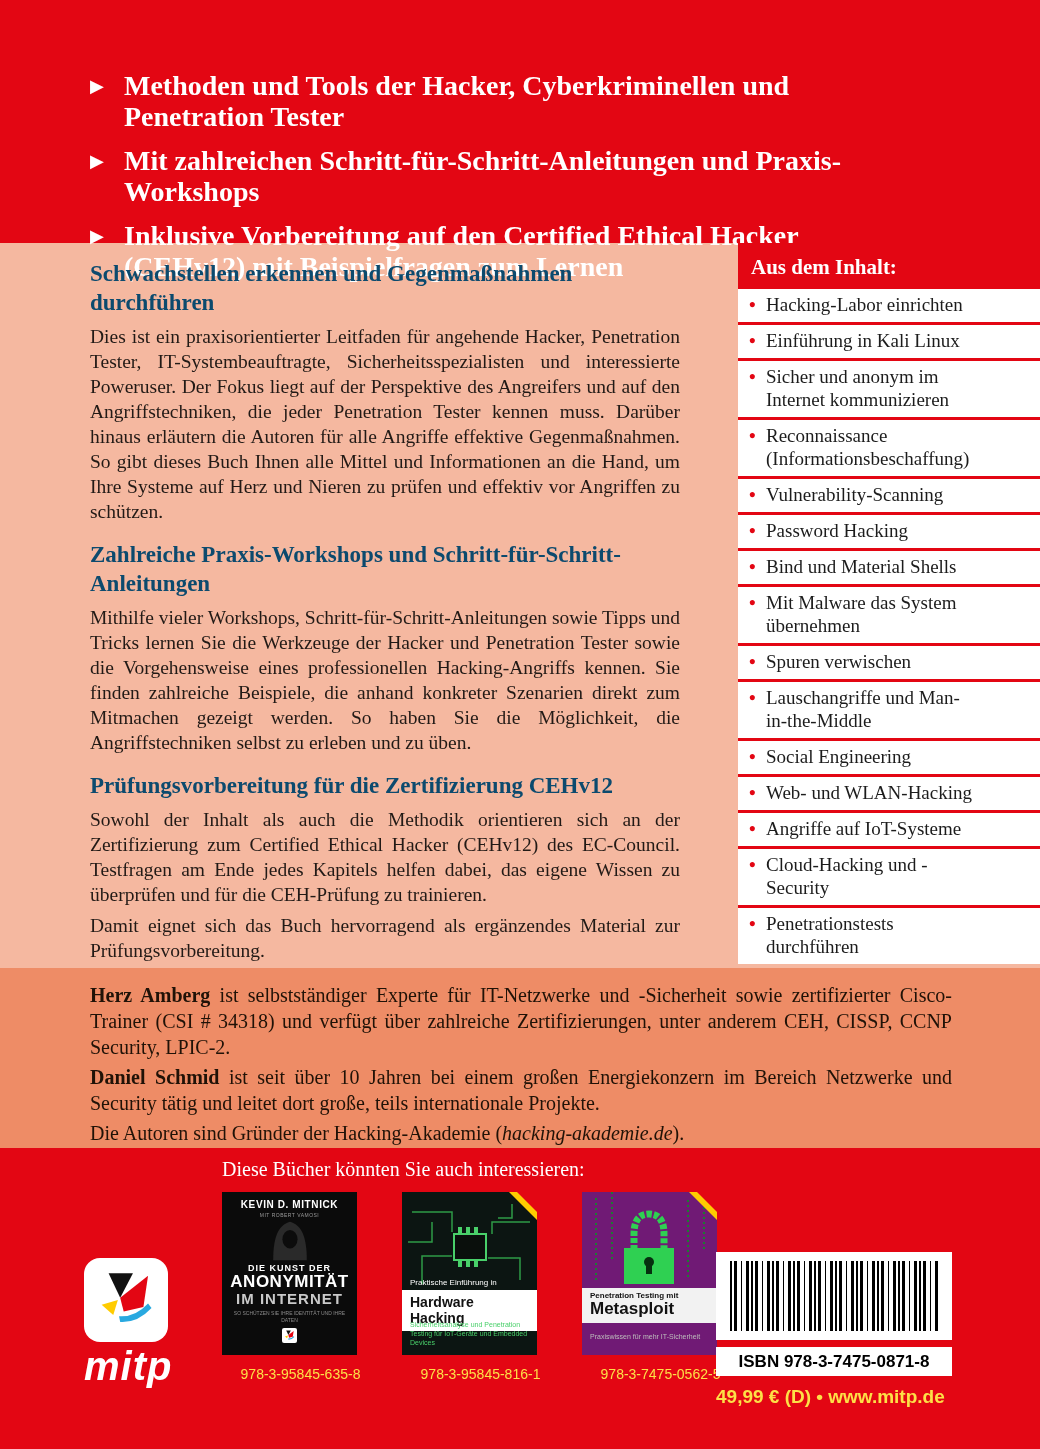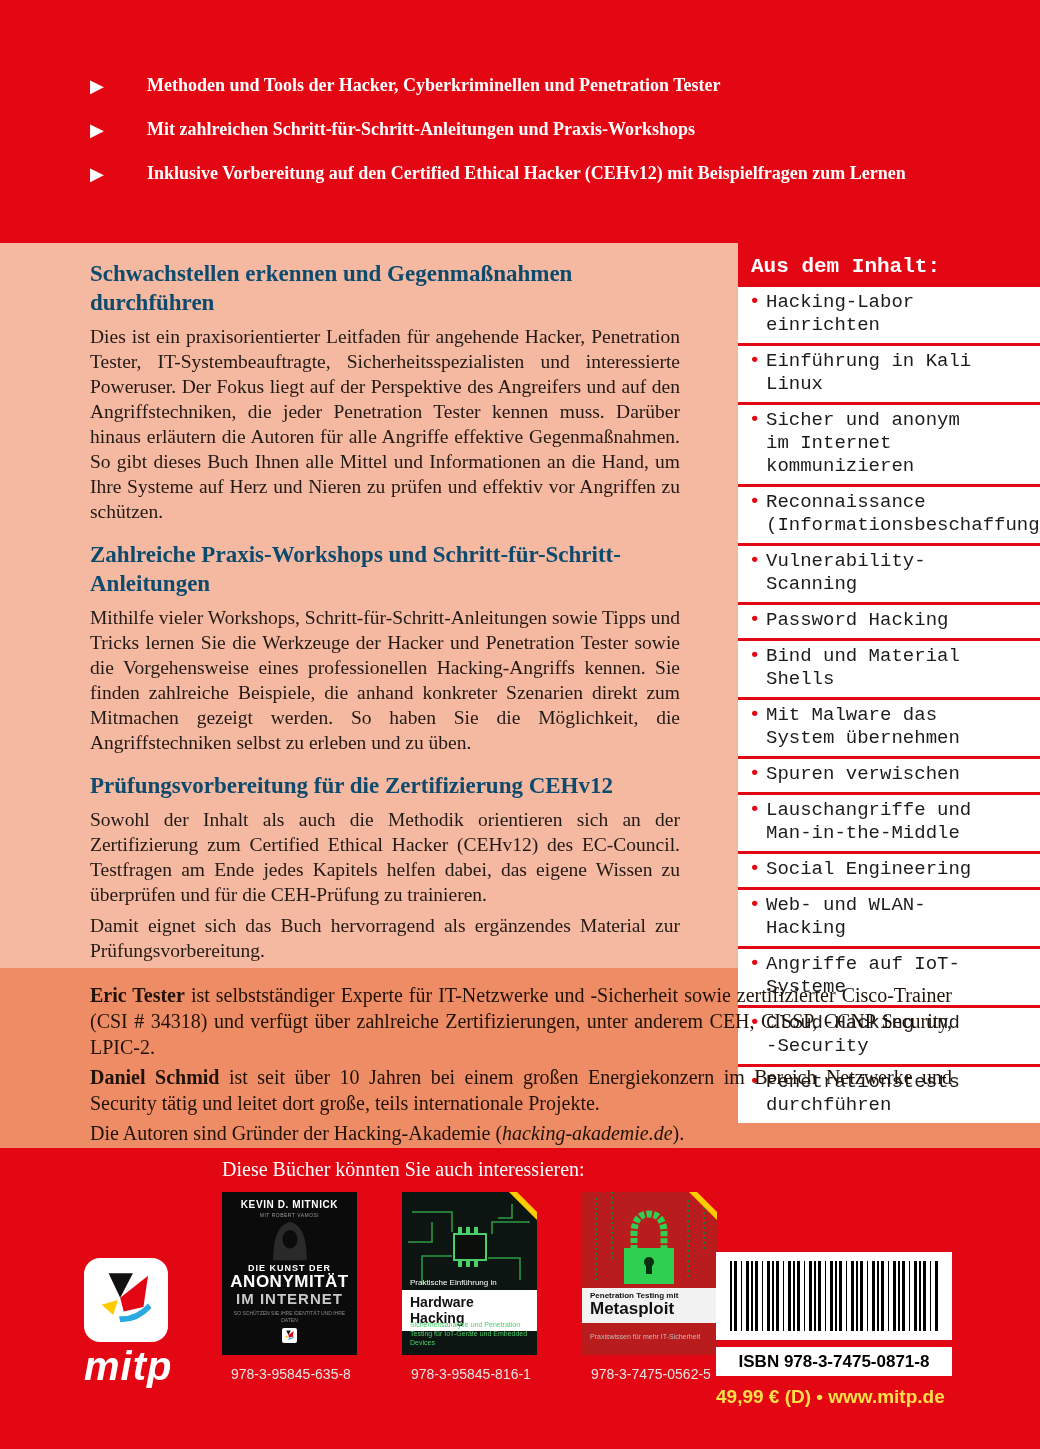--- a/index.html
+++ b/index.html
@@ -3,50 +3,50 @@
 <meta charset="utf-8">
 <style>
   * { margin:0; padding:0; box-sizing:border-box; }
   body { font-family:"Liberation Serif", serif; background:#ffffff; }
   .page { position:relative; width:1040px; height:1449px; background:#e30613; overflow:hidden; }
 
   
   .sec-top { height:243px; padding:70px 56px 0 90px; }
   .bullet-row { display:flex; margin-bottom:13px; }
   .bullet-arrow { flex:none; width:34px; color:#fff; font-size:18px; line-height:31px; font-family:"DejaVu Sans", sans-serif; }
-  .bullet-text { color:#fff; font-weight:bold; font-size:18px; line-height:31px; max-width:784px;margin-left:23px; }
+  .bullet-text { color:#fff; font-weight:bold; font-size:28px; line-height:31px; max-width:784px; }
 
   
   .sec-middle { height:725px; background:#f5b8a0; display:flex; }
   .col-left { width:680px; padding:16px 0 0 90px; }
   .block { margin-bottom:16px; }
   .col-left h2 { color:#0c4a6e; font-size:23px; line-height:29px; font-weight:bold; margin-bottom:7px; }
   .col-left p { color:#221a16; font-size:19.5px; line-height:25px; text-align:justify; margin-bottom:6px; hyphens:auto; }
 
-  .col-toc { width:302px; margin-left:auto;font-family:Liberation Mono, monospace; }
+  .col-toc { width:302px; margin-left:auto; }
   .toc-wrap { background:#e30613; padding-top:6px; }
   .toc-header { color:#fff; font-weight:bold; font-size:21px; padding:6px 10px 9px 13px; }
   .toc-item { background:#ffffff; margin-bottom:3px; padding:4px 68px 6px 11px; display:flex; }
   .toc-item:last-child { margin-bottom:0; }
   .toc-dot { flex:none; width:17px; color:#e30613; font-weight:bold; font-size:19px; line-height:23px; }
   .toc-text { color:#1c1c1c; font-size:19px; line-height:23px; }
 
   
   .sec-authors { height:180px; background:#ee8c66; padding:14px 88px 0 90px; }
   .sec-authors p { color:#201207; font-size:20px; line-height:26px; text-align:justify; margin-bottom:4px; }
   .sec-authors .name { font-weight:bold; }
   .sec-authors .founders { text-align:left; }
 
   
   .sec-bottom { position:relative; height:301px; }
   .reco-title { position:absolute; left:222px; top:10px; color:#fff; font-size:20px; }
   .books { position:absolute; left:222px; top:44px; display:flex; gap:32px; }
   .book { width:148px; display:flex; flex-direction:column; }
   .cover { width:135px; height:163px; position:relative; overflow:hidden; }
-  .book-isbn { color:#e5e5e5; font-size:14px; text-align:left; margin-top:11px; font-family:"Liberation Sans", sans-serif;margin-left:9px; }
+  .book-isbn { color:#fde047; font-size:14px; text-align:center; margin-top:11px; font-family:"Liberation Sans", sans-serif;margin-left:9px; }
 
   
   .cover1 { background:#0b0b0b; text-align:center; padding-top:7px; font-family:"Liberation Sans", sans-serif; }
   .c1-author { color:#fff; font-size:10px; font-weight:bold; letter-spacing:.6px; }
   .c1-co { color:#9a9a9a; font-size:5px; letter-spacing:.5px; margin-top:2px; }
   .c1-fig { display:block; margin:2px auto 1px; }
   .c1-t1 { color:#fff; font-size:9px; font-weight:bold; letter-spacing:1px; }
   .c1-t2 { color:#fff; font-size:17px; font-weight:bold; letter-spacing:.5px; line-height:1.05; }
   .c1-t3 { color:#c9c9c9; font-size:15px; font-weight:bold; letter-spacing:1px; line-height:1.1; }
   .c1-sub { color:#8a8a8a; font-size:5px; margin:3px 10px 0; line-height:1.4; }
@@ -56,21 +56,21 @@
   .cover2 { background:#0c1512; font-family:"Liberation Sans", sans-serif; }
   .c2-art, .c3-art { position:absolute; left:0; top:0; }
   .corner-y { position:absolute; top:0; right:0; width:0; height:0; border-left:28px solid transparent; border-top:28px solid #ffcc00; }
   .corner-r { position:absolute; top:0; right:0; width:0; height:0; border-left:20px solid transparent; border-top:20px solid #e30613; }
   .c2-kicker { position:absolute; left:8px; top:86px; color:#fff; font-size:8px; }
   .c2-band { position:absolute; left:0; top:98px; width:135px; background:#fff; padding:4px 8px 5px; }
   .c2-title { color:#111; font-size:14px; font-weight:bold; }
   .c2-sub { position:absolute; left:8px; top:128px; width:122px; color:#49d06a; font-size:7px; line-height:9px; }
 
   
-  .cover3 { background:#b91c1c; font-family:"Liberation Sans", sans-serif; }
+  .cover3 { background:#701a75; font-family:"Liberation Sans", sans-serif; }
   .c3-band { position:absolute; left:0; top:96px; width:135px; background:#f2f2f2; padding:3px 8px 5px; }
   .c3-kicker { color:#111; font-size:8px; font-weight:bold; }
   .c3-title { color:#111; font-size:17px; font-weight:bold; line-height:1.05; }
   .c3-sub { position:absolute; left:8px; top:141px; color:#bdbdbd; font-size:7px; }
 
   
   .mitp-block { position:absolute; left:84px; top:110px; width:84px; text-align:center;font-style:italic; }
   .mitp-box { width:84px; height:84px; background:#fff; border-radius:16px; display:flex; align-items:center; justify-content:center; }
   .mitp-word { color:#fff; font-size:40px; font-weight:bold; letter-spacing:1px; margin-top:2px; font-family:"Liberation Sans", sans-serif; }
   .barcode-block { position:absolute; left:716px; top:104px; width:236px; }
@@ -177,21 +177,21 @@
           </div>
         <div class="toc-item">
             <span class="toc-dot">•</span>
             <span class="toc-text">Penetrationstests durchführen</span>
           </div>
       </div>
     </aside>
   </section>
 
   <section class="sec-authors">
-    <p><span class="name">Eric Tester</span> <span>ist selbstständiger Experte für IT-Netzwerke und -Sicherheit sowie zertifizierter Cisco-Trainer (CSI # 34318) und verfügt über zahlreiche Zertifizierungen, unter anderem CEH, CISSP, CCNP Security, LPIC-2.</span></p>
+    <p><span class="name">Herz Amberg</span> <span>ist selbstständiger Experte für IT-Netzwerke und -Sicherheit sowie zertifizierter Cisco-Trainer (CSI # 34318) und verfügt über zahlreiche Zertifizierungen, unter anderem CEH, CISSP, CCNP Security, LPIC-2.</span></p>
     <p><span class="name">Daniel Schmid</span> <span>ist seit über 10 Jahren bei einem großen Energiekonzern im Bereich Netzwerke und Security tätig und leitet dort große, teils internationale Projekte.</span></p>
     <p class="founders"><span>Die Autoren sind Gründer der Hacking-Akademie (</span><i>hacking-akademie.de</i><span>).</span></p>
   </section>
 
   <section class="sec-bottom">
     <div class="reco-title">Diese Bücher könnten Sie auch interessieren:</div>
 
     <div class="books">
 
       <div class="book">

